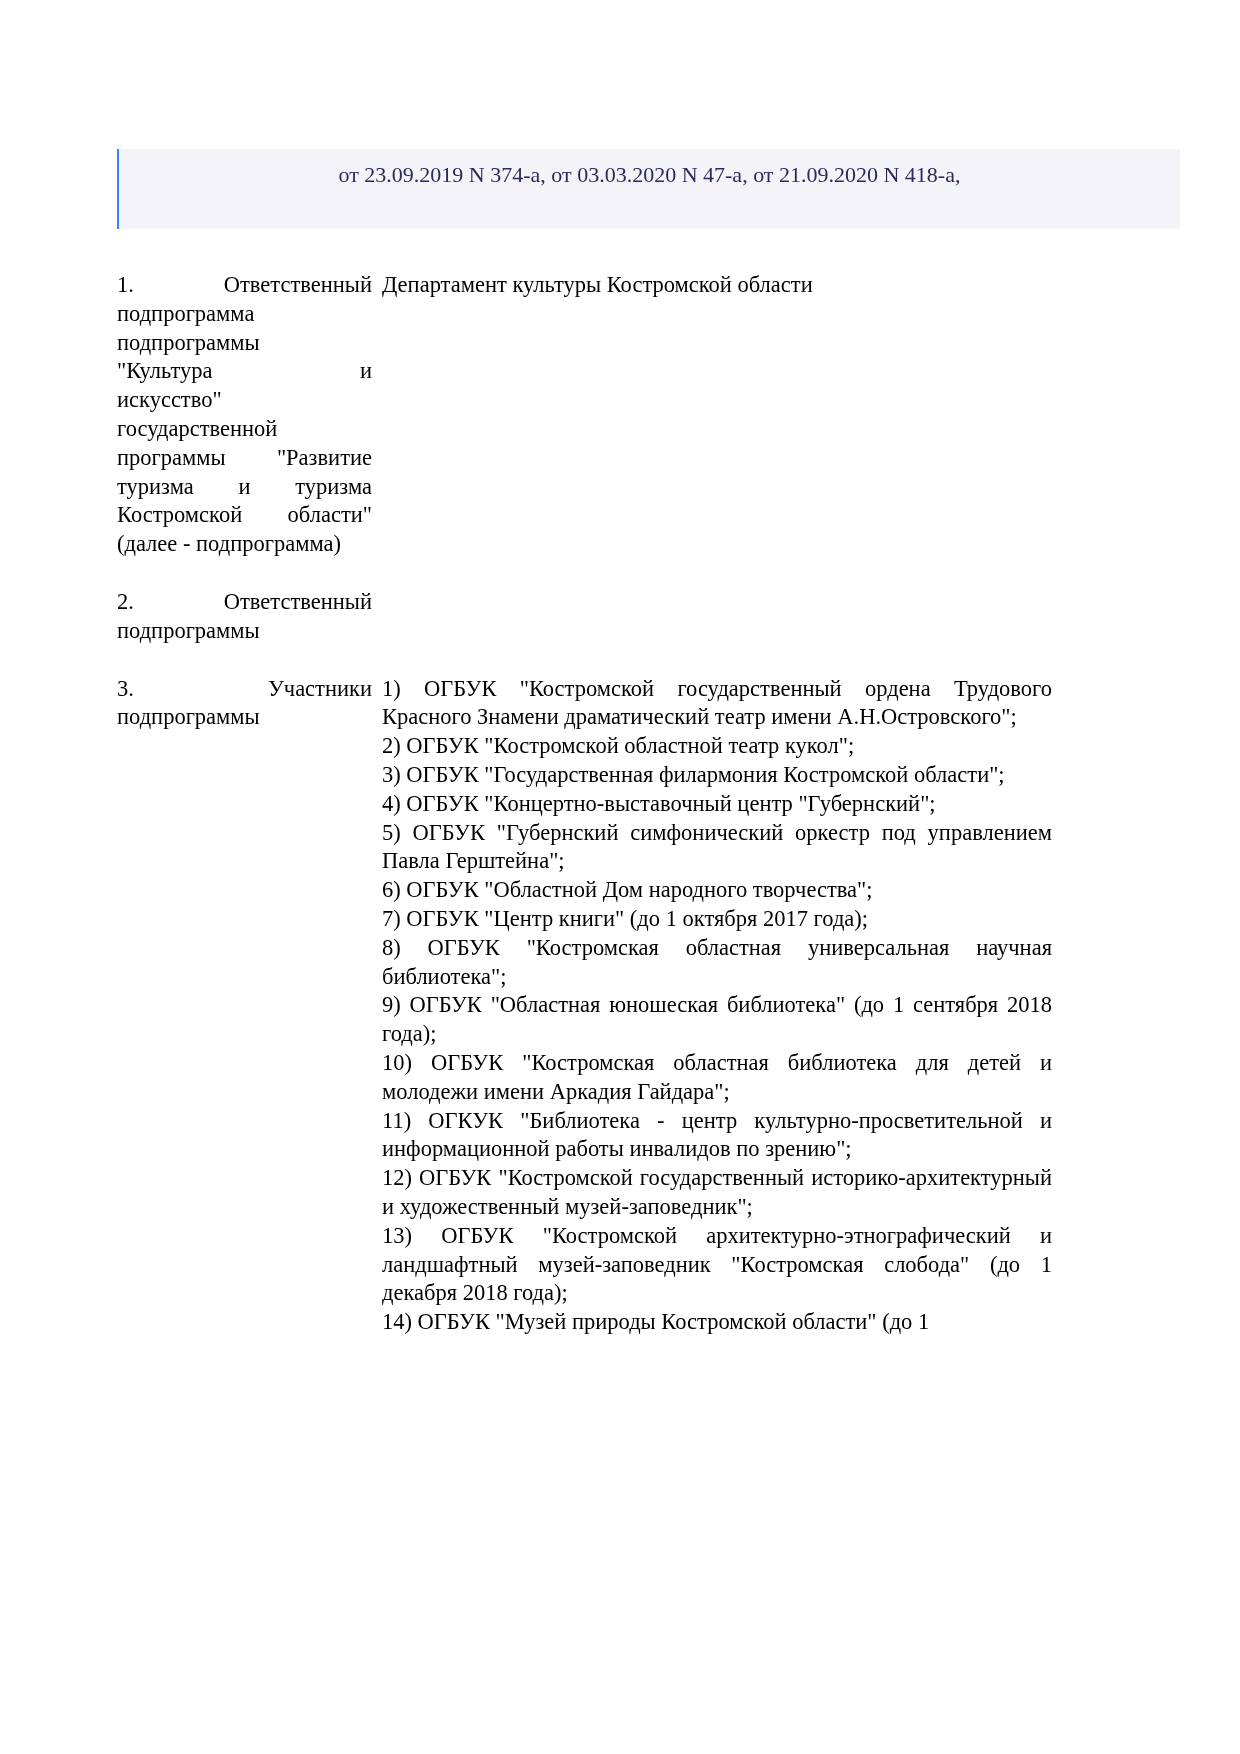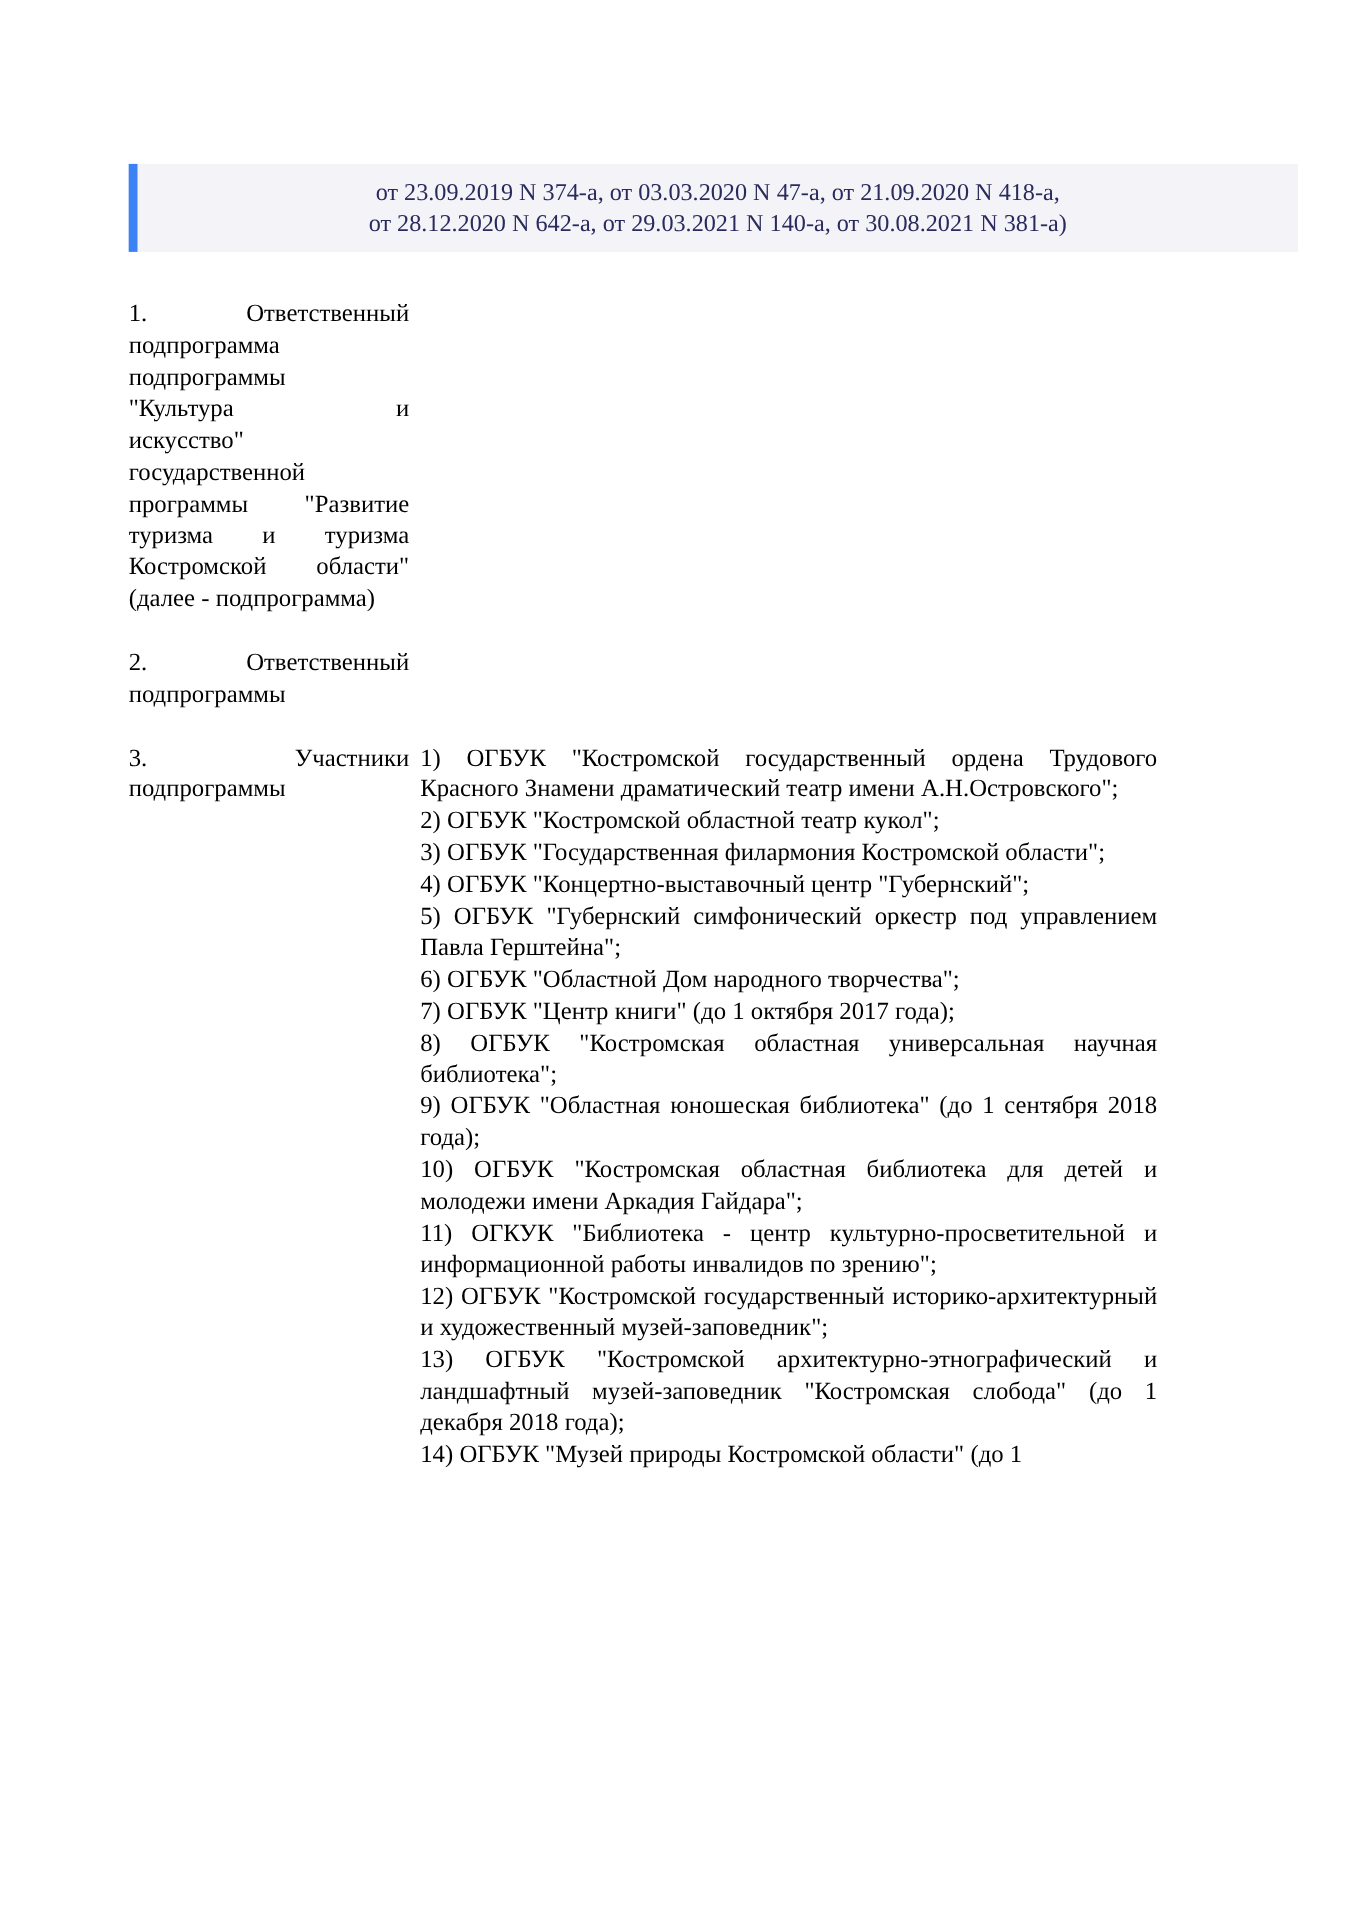--- a/index.html
+++ b/index.html
@@ -15,21 +15,21 @@
       font-family: "Liberation Serif", "DejaVu Serif", serif;
       color: #000000;
     }
     .notice-box {
       position: absolute;
       left: 117px;
       top: 149px;
       width: 1063px;
       height: 80px;
       background: #f3f3f8;
-      border-left: 8px solid #3b82f6;
+      border-left: 2px solid #3b82f6;
       box-sizing: border-box;
       text-align: center;
       color: #2a2a5c;
       font-size: 22px;
       line-height: 28px;
       padding-top: 12px;
     }
     .notice-line { display: block; }
 
     .passport {
@@ -64,21 +64,20 @@
     .justify-line {
       display: flex;
       justify-content: space-between;
     }
   </style>
 </head>
 <body>
 
 <div class="notice-box">
   <span class="notice-line">от 23.09.2019 N 374-а, от 03.03.2020 N 47-а, от 21.09.2020 N 418-а,</span>
-  <span class="notice-line">от 28.12.2020 N 642-а, от 29.03.2021 N 140-а, от 30.08.2021 N 381-а)</span>
 </div>
 
 <div class="passport">
 
   <div class="row">
     <div class="label-col">
       <div class="justify-line">
         <span>1.</span>
         <span>Ответственный</span>
       </div>
@@ -97,20 +96,23 @@
       <div class="justify-line">
         <span>туризма</span>
         <span>и</span>
         <span>туризма</span>
       </div>
       <div class="justify-line">
         <span>Костромской</span>
         <span>области"</span>
       </div>
       <div>(далее - подпрограмма)</div>
+    </div>
+    <div class="value-col">
+      <p>Департамент культуры Костромской области</p>
     </div>
   </div>
 
   <div class="row">
     <div class="label-col">
       <div class="justify-line">
         <span>2.</span>
         <span>Ответственный</span>
       </div>
       <div>подпрограммы</div>

